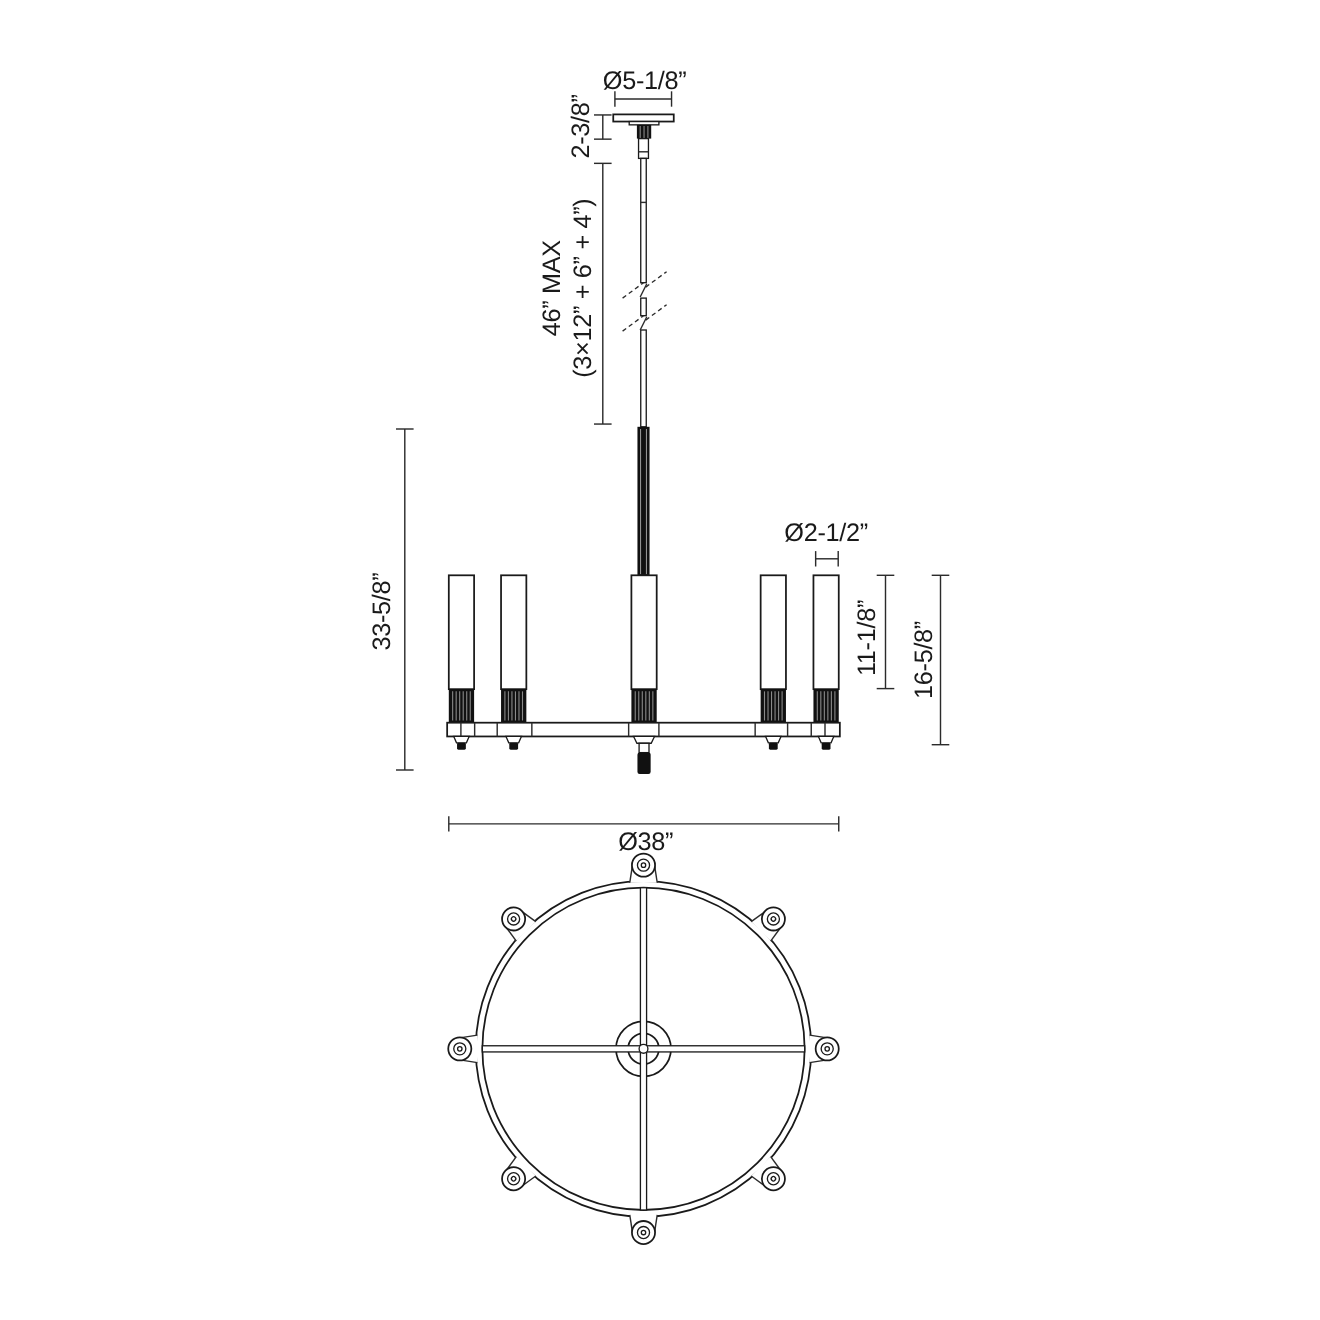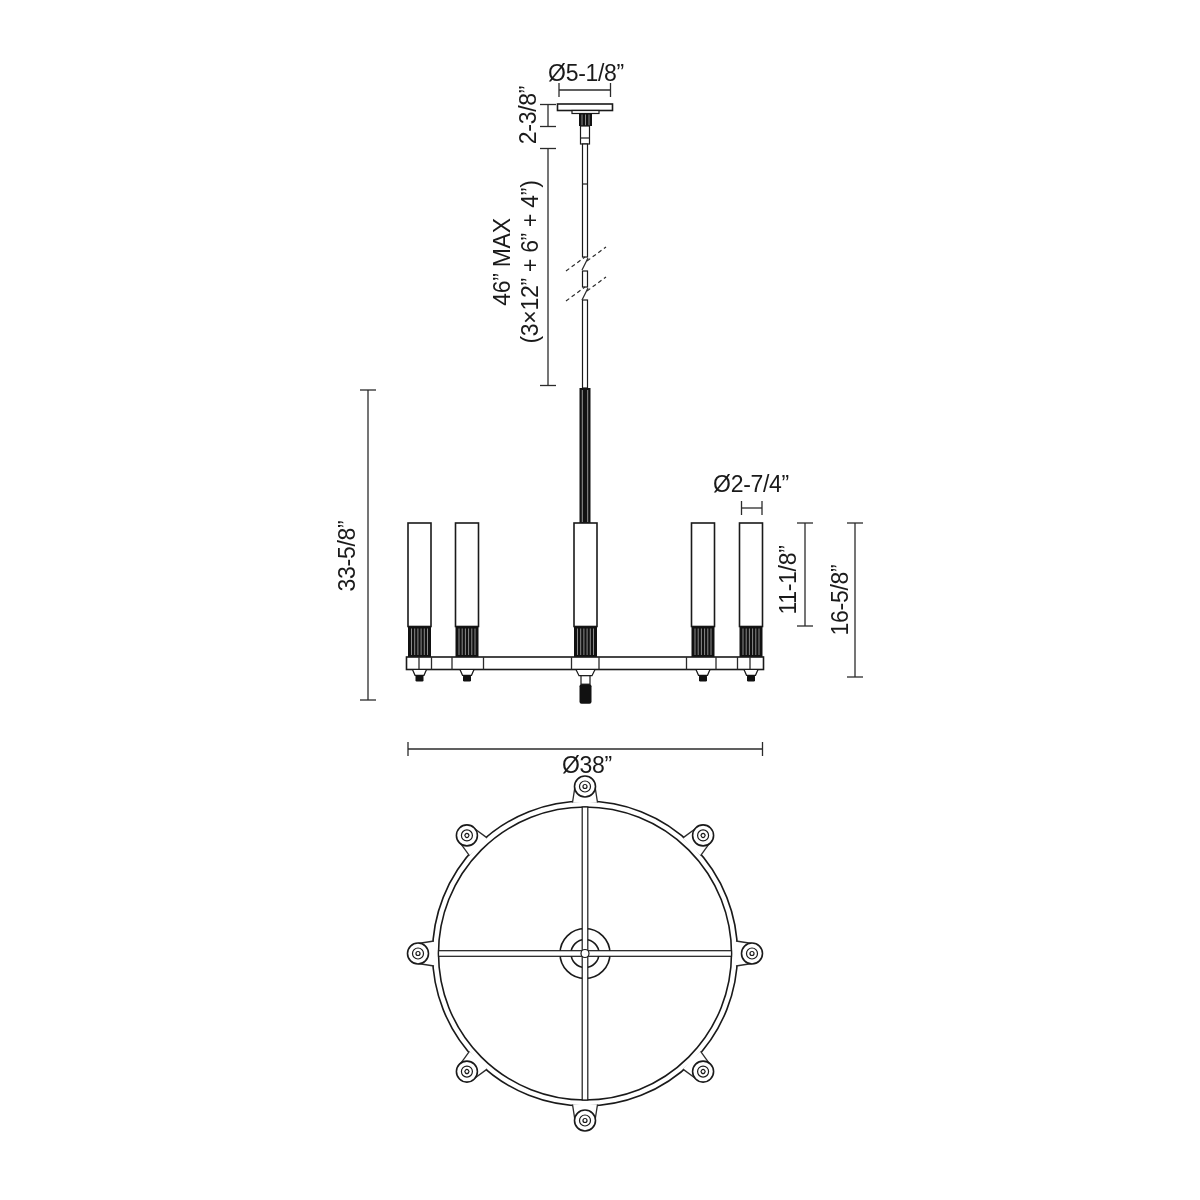--- a/index.html
+++ b/index.html
@@ -272,18 +272,18 @@
         </g>
       </g>
     </g>
   </svg>
 
   <span class="lbl" style="left:586px; top:73px;">Ø5-1/8”</span>
   <span class="lbl v" style="left:528px; top:115px;">2-3/8”</span>
   <span class="lbl v" style="left:502px; top:262px;">46” MAX</span>
   <span class="lbl v" style="left:530px; top:262px;">(3×12” + 6” + 4”)</span>
   <span class="lbl v" style="left:347px; top:556px;">33-5/8”</span>
-  <span class="lbl" style="left:751px; top:484px;">Ø2-7/4”</span>
+  <span class="lbl" style="left:751px; top:484px;">Ø2-1/2”</span>
   <span class="lbl v" style="left:788px; top:580px;">11-1/8”</span>
   <span class="lbl v" style="left:840px; top:600px;">16-5/8”</span>
   <span class="lbl" style="left:587px; top:733px;margin-top:32px;">Ø38”</span>
 
 </div>
 
 </body></html>

